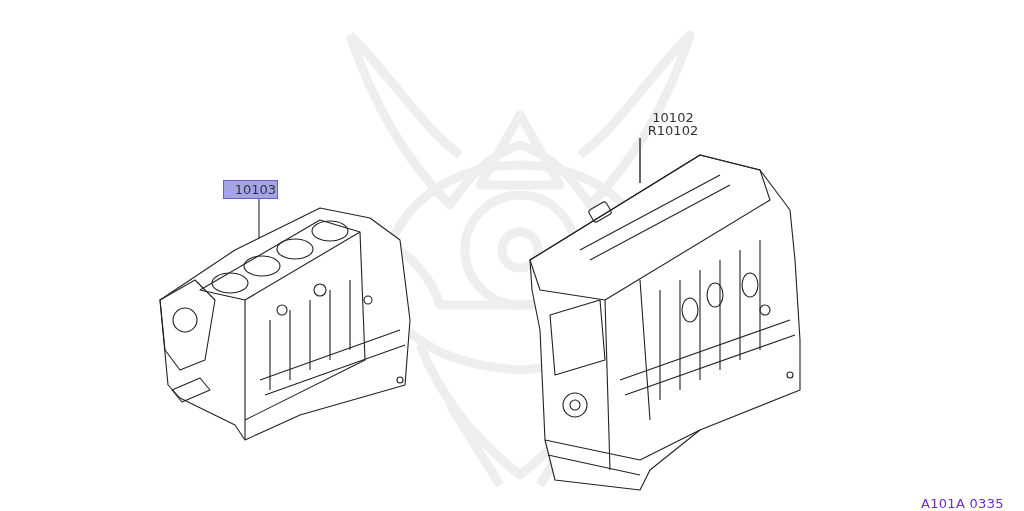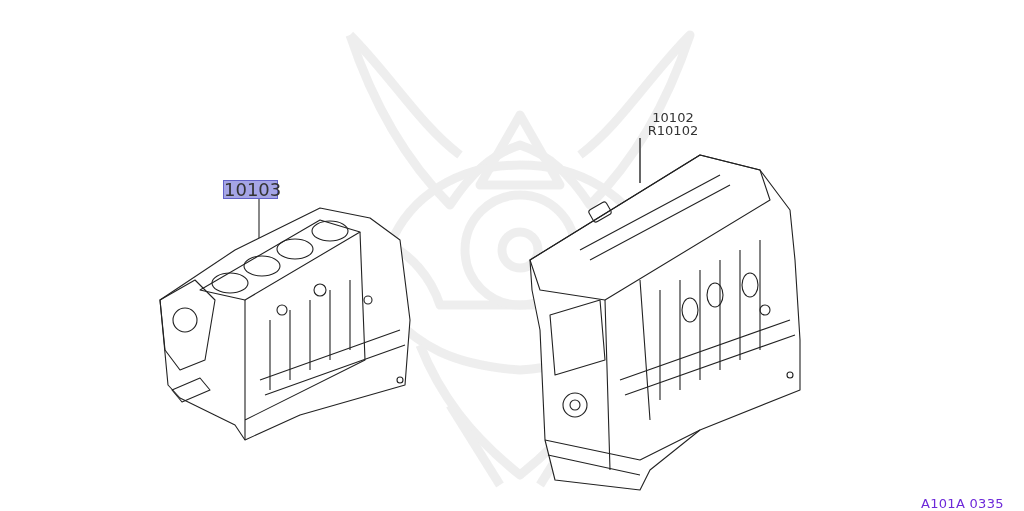--- a/index.html
+++ b/index.html
@@ -2,21 +2,21 @@
 <html><head>
   <meta charset="utf-8">
   <style>
     html, body { margin: 0; padding: 0; background: #ffffff; }
     body { width: 1024px; height: 511px; position: relative; overflow: hidden;
            font-family: "DejaVu Sans", sans-serif; }
     .canvas { position: absolute; left: 0; top: 0; width: 1024px; height: 511px; }
     .watermark { position: absolute; left: 330px; top: 15px; width: 380px; height: 480px; opacity: 0.9; }
     .callout-highlight { position: absolute; left: 223px; top: 180px; width: 55px; height: 19px;
       background: #a5a5e6; border: 1px solid #6262c8; box-sizing: border-box;
-      font-size: 18px; color: #333; text-align: right; padding-right: 1px; line-height: 17px; cursor: pointer; }
+      font-size: 13px; color: #333; text-align: right; padding-right: 1px; line-height: 17px; cursor: pointer; }
     .label-group { position: absolute; left: 608px; top: 111px; text-align: center; width: 64px; margin-left: 33px; }
     .label-group div { font-size: 13px; color: #333; line-height: 13px; cursor: pointer; }
     .diagram-code { position: absolute; left: 921px; top: 496px; font-size: 13px; color: #6d28d9; letter-spacing: 0.3px; }
     svg { position: absolute; left: 0; top: 0; }
   </style>
 </head>
 <body>
 
 <div class="canvas">
 

